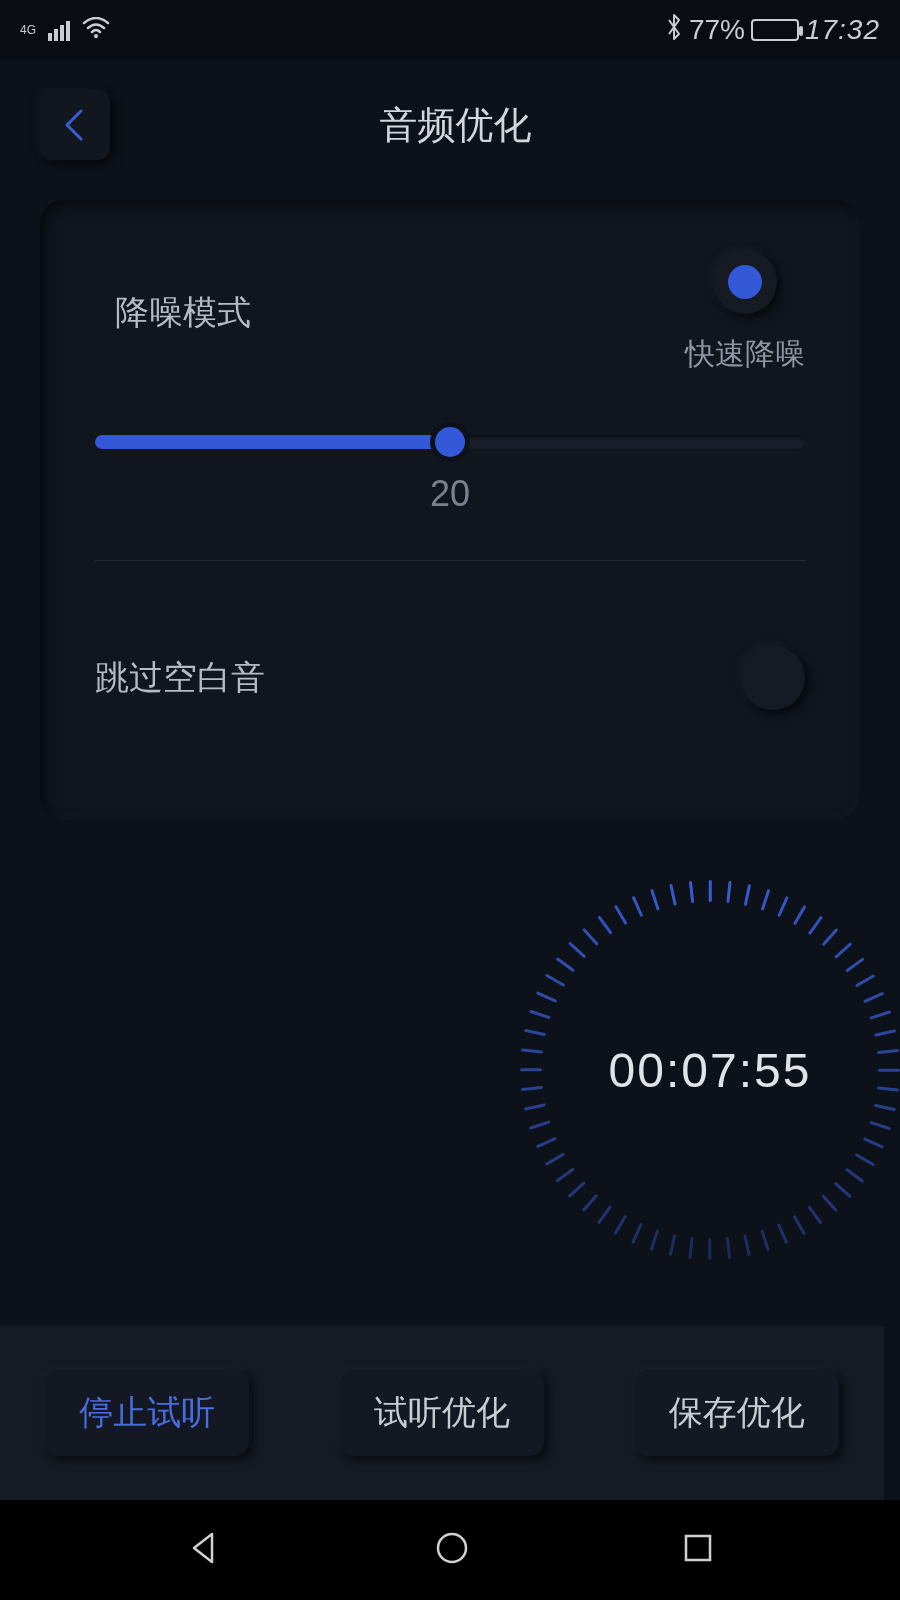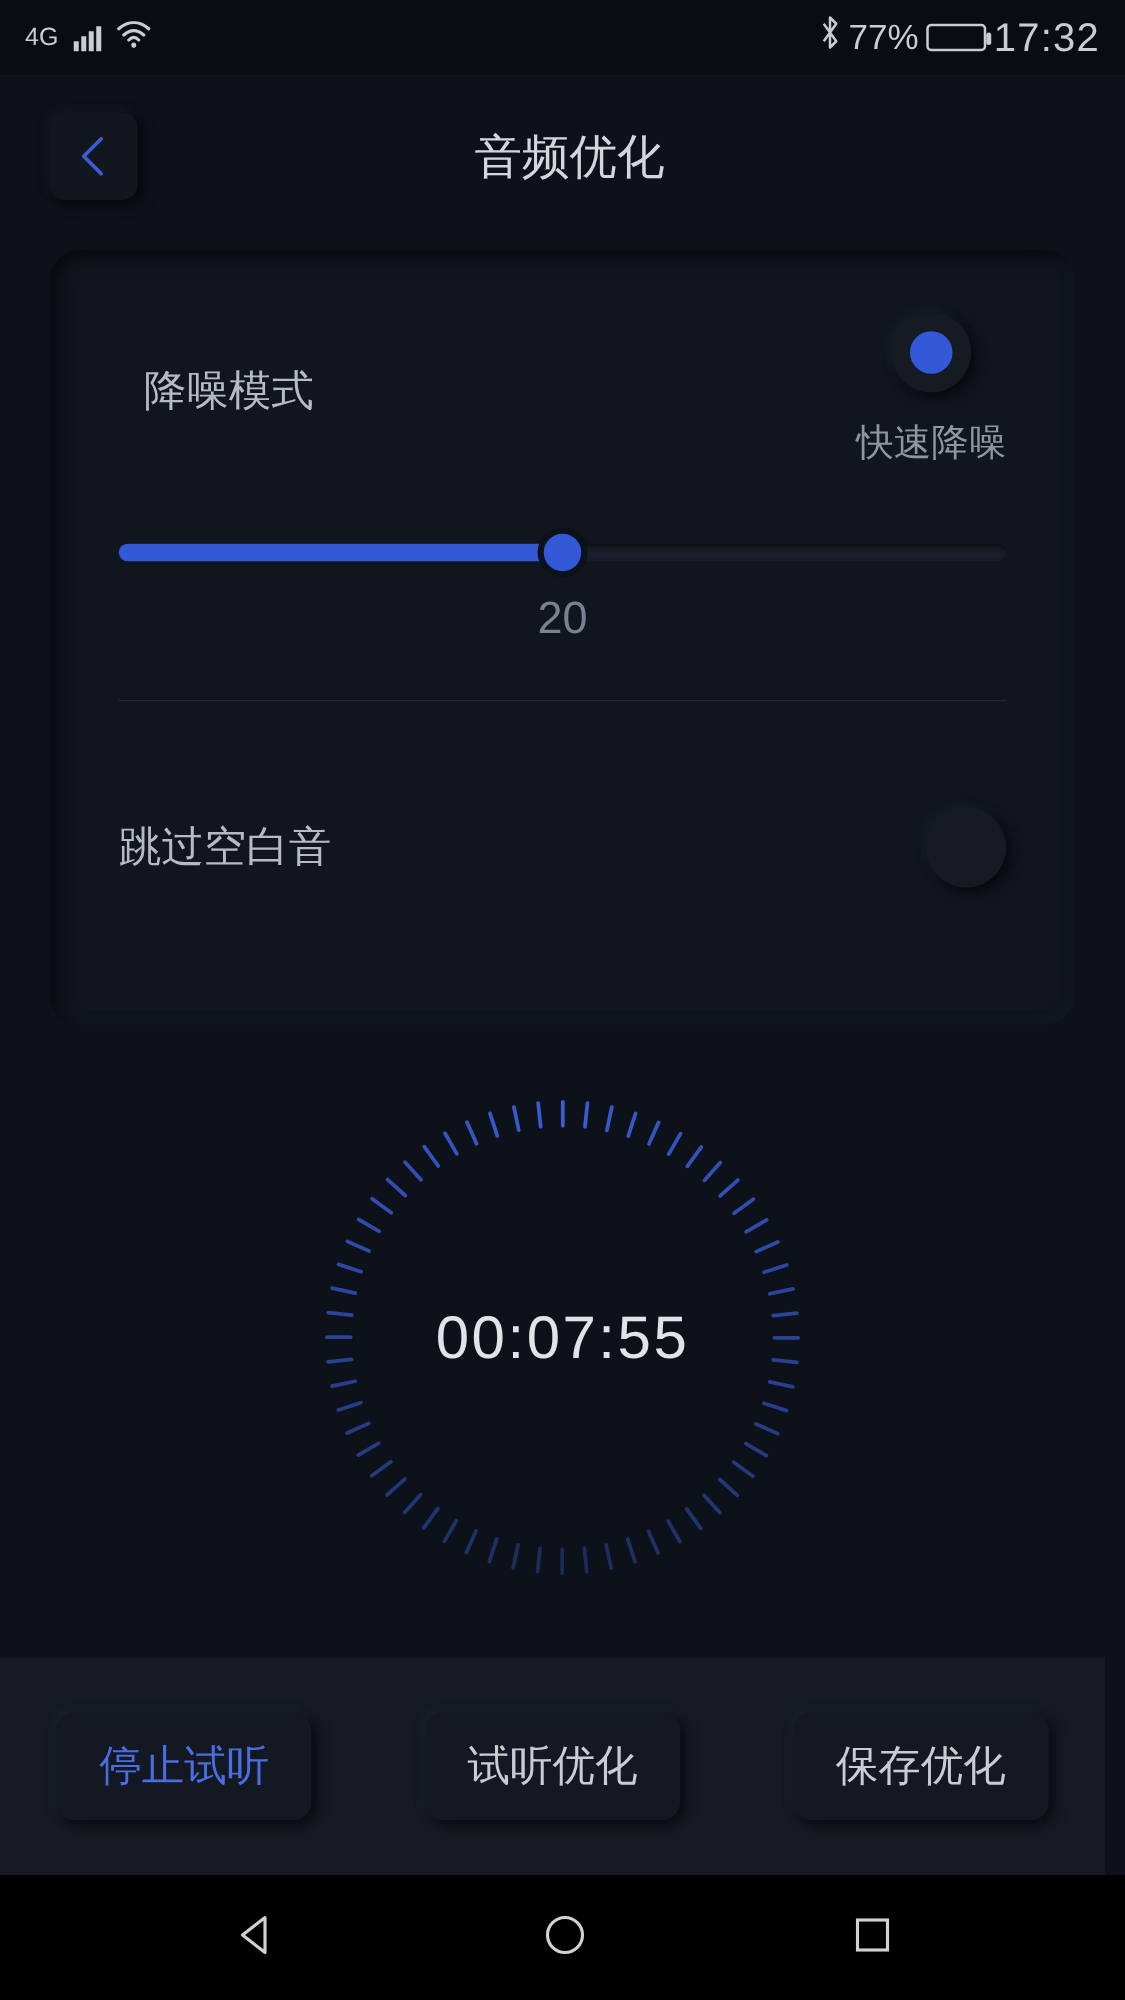--- a/index.html
+++ b/index.html
@@ -20,41 +20,41 @@
       justify-content: space-between;
       align-items: center;
       padding: 0 20px;
       color: #c9ccd1;
     }
     .status-left {
       display: flex;
       align-items: center;
       gap: 12px;
     }
-    .status-4g { font-size: 20px; font-weight: 500; line-height: 14px; }
+    .status-4g { font-size: 12px; font-weight: 500; line-height: 14px; }
     .signal-bars { display: flex; align-items: flex-end; gap: 2px; height: 22px; }
     .signal-bars span { width: 4px; background: #c9ccd1; }
     .signal-bars span:nth-child(1){height:8px;}
     .signal-bars span:nth-child(2){height:12px;}
     .signal-bars span:nth-child(3){height:16px;}
     .signal-bars span:nth-child(4){height:20px;}
     .status-right {
       display: flex;
       align-items: center;
       gap: 6px;
       font-size: 30px;
     }
     .battery-icon {
       width: 48px; height: 22px; border: 2px solid #c9ccd1; border-radius: 4px;
       position: relative;
     }
     .battery-icon::after { content:""; position:absolute; right:-6px; top:5px; width:4px; height:10px; background:#c9ccd1; border-radius:2px;}
     .battery-fill { height:100%; width:77%; background:#c9ccd1; border-radius:1px;}
     .bt-label { font-size: 28px; }
-    .clock { font-size: 32px; letter-spacing: 1px; }
+    .clock { font-size: 28px; letter-spacing: 1px; font-style: italic; }
 
     
     .header {
       display: flex;
       align-items: center;
       padding: 30px 40px 40px 40px;
       position: relative;
       gap: 11px;
     }
     .back-btn {
@@ -151,21 +151,21 @@
     .skip-row {
       display: flex;
       align-items: center;
       justify-content: space-between;
       padding: 40px 0;
     }
 
     
     .dial-area {
       display: flex;
-      justify-content: center;
+      justify-content: flex-end;
       margin-top: 60px;
     }
     .dial {
       width: 380px; height: 380px;
       position: relative;
       display:flex; align-items:center; justify-content:center;
     }
     .tick {
       position: absolute;
       left: 50%; top: 50%;

